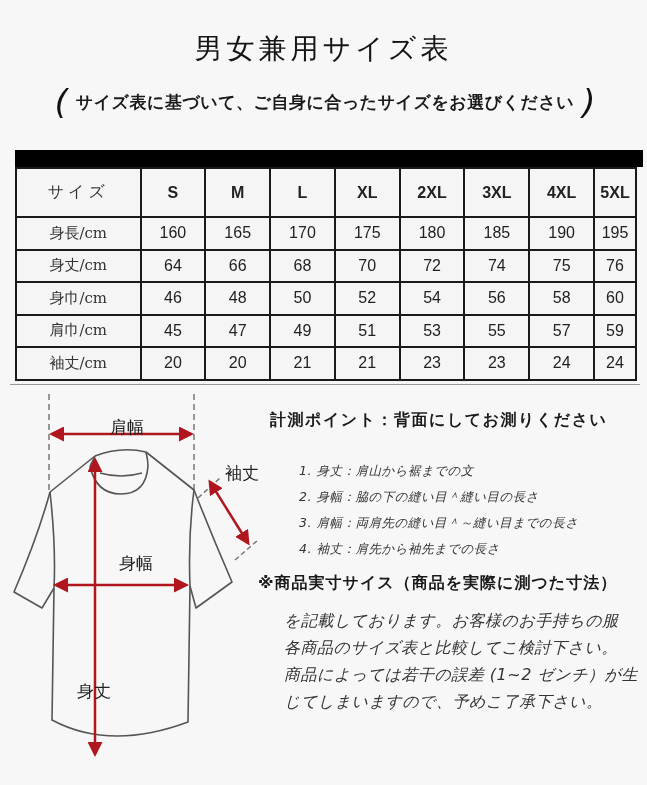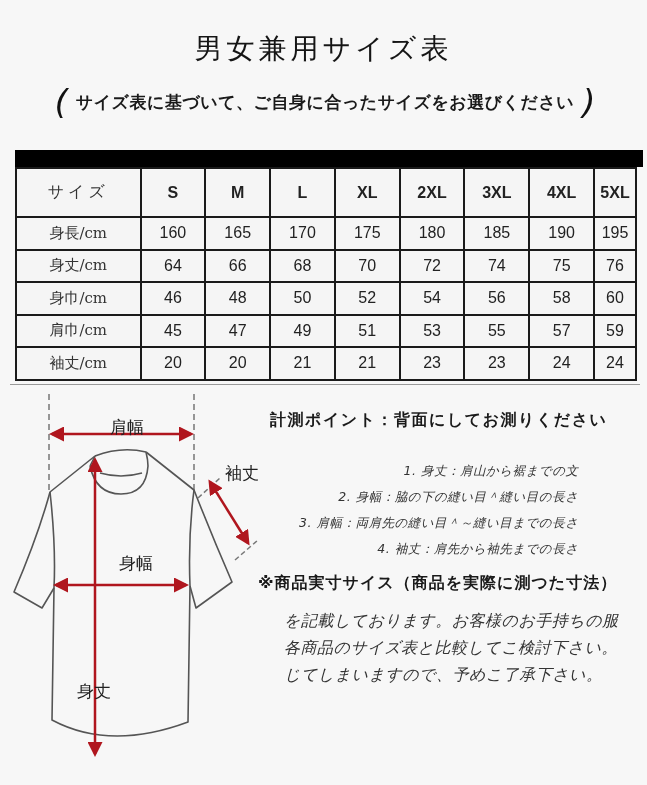--- a/index.html
+++ b/index.html
@@ -32,21 +32,21 @@
 
     .separator { position: absolute; left: 10px; top: 384px; width: 630px; height: 1px; background: #999; }
 
     .diagram { position: absolute; left: 0; top: 386px; width: 270px; height: 399px; }
     .diagram svg { position: absolute; left: 0; top: 0; }
     .diag-label { position: absolute; font-family: "DejaVu Serif", serif; font-size: 17px; color: #222; }
 
     .instructions { position: absolute; left: 270px; top: 410px; width: 377px; }
     .inst-title { font-size: 16px; font-weight: bold; letter-spacing: 1.5px; color: #1a1a1a; white-space: nowrap; }
     .points { position: absolute; left: 29px; top: 48px; list-style: none; }
-    .points li { font-family: "DejaVu Sans", sans-serif; font-style: italic; font-size: 12.5px; color: #333; height: 26px; line-height: 26px; white-space: nowrap; letter-spacing: 0.5px; text-align: right; }
+    .points li { font-family: "DejaVu Sans", sans-serif; font-style: italic; font-size: 12.5px; color: #333; height: 26px; line-height: 26px; white-space: nowrap; letter-spacing: 0.5px; }
 
     .note { position: absolute; left: 258px; top: 573px; width: 389px; }
     .note-title { font-size: 16px; font-weight: bold; letter-spacing: 1px; color: #1a1a1a; white-space: nowrap; }
     .note-lines { position: absolute; left: 26px; top: 34px; }
     .note-lines div { font-style: italic; font-size: 16px; color: #333; height: 27px; line-height: 27px; white-space: nowrap; letter-spacing: 0.5px; }
   </style>
 </head>
 <body>
 
 <div class="title">男女兼用サイズ表</div>
@@ -192,15 +192,16 @@
     <li>3. 肩幅：両肩先の縫い目＾～縫い目までの長さ</li>
     <li>4. 袖丈：肩先から袖先までの長さ</li>
   </ul>
 </div>
 
 <div class="note">
   <div class="note-title">※商品実寸サイス（商品を実際に測つた寸法）</div>
   <div class="note-lines">
     <div>を記載しております。お客様のお手持ちの服</div>
     <div>各商品のサイズ表と比較してこ検討下さい。</div>
+    <div>商品によっては若干の誤差 (1~2 ゼンチ）が生</div>
     <div>じてしまいますので、予めこ了承下さい。</div>
   </div>
 </div>
 
 </body></html>

